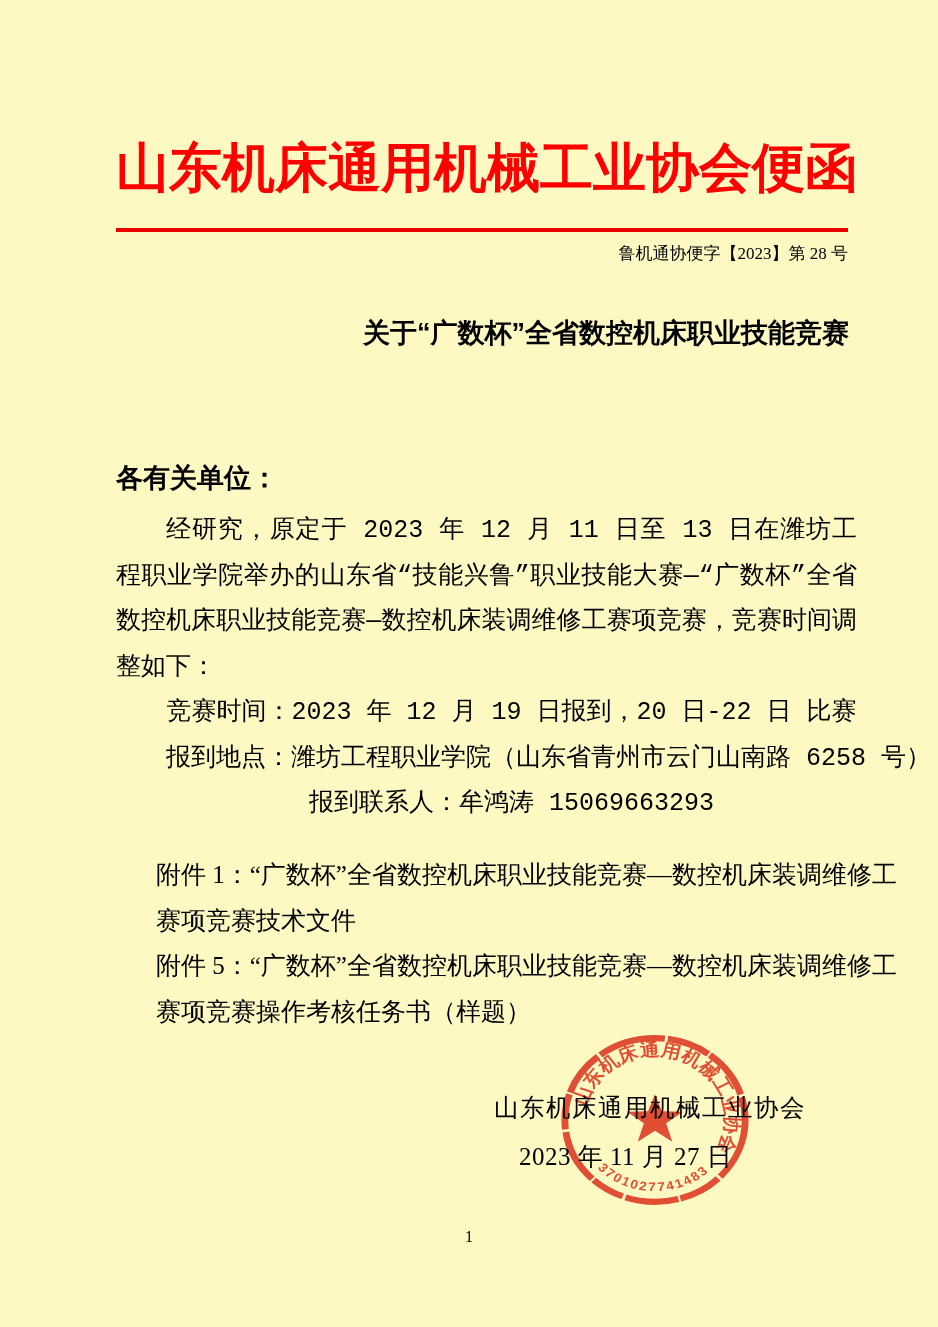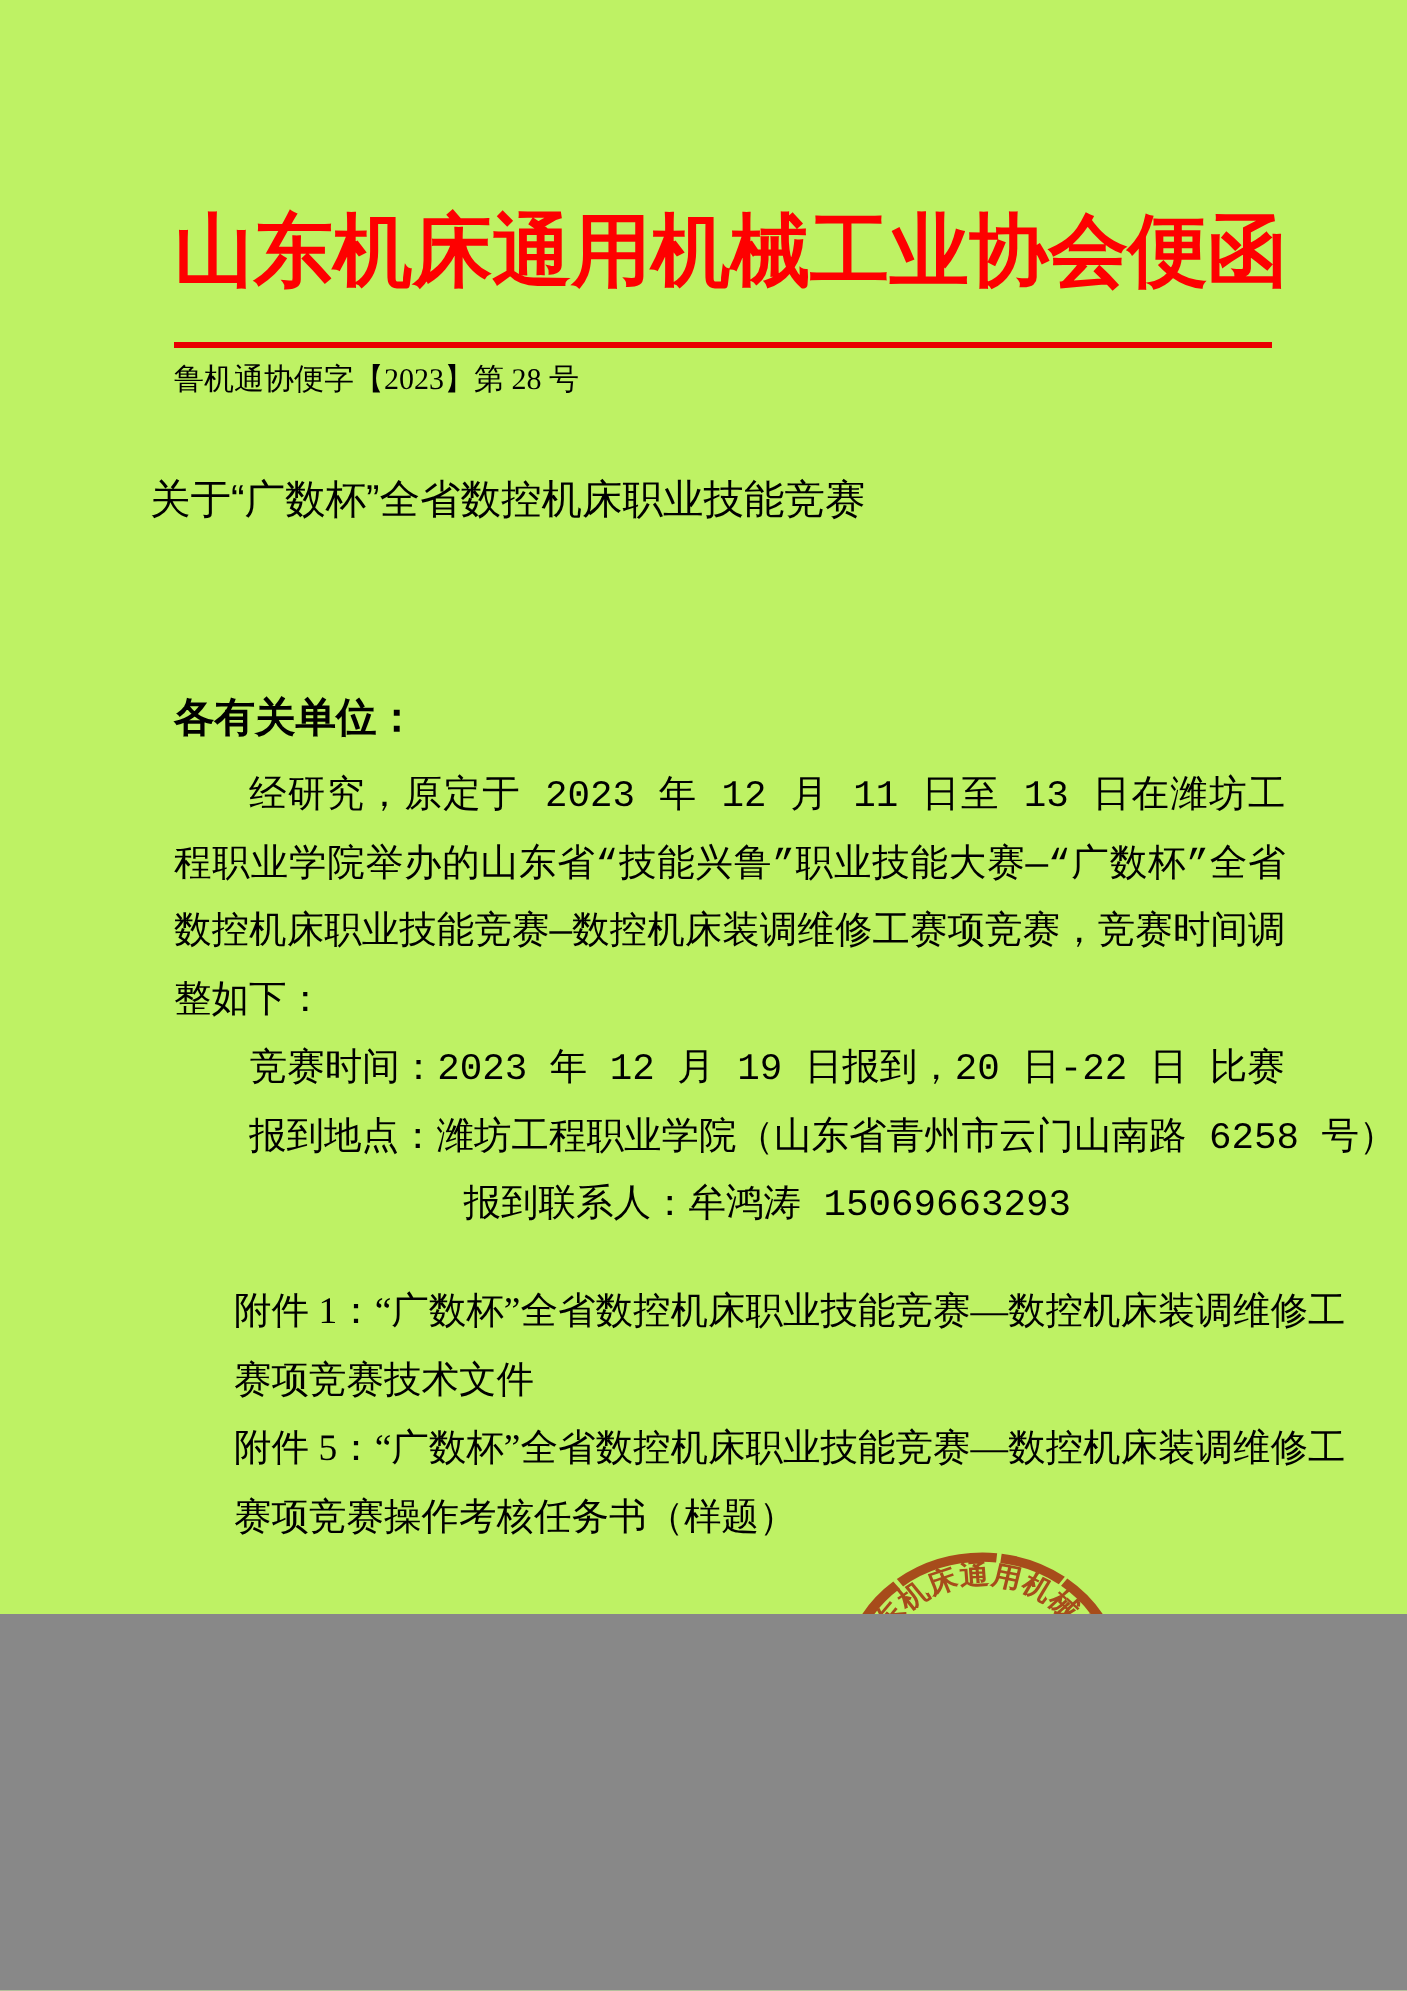--- a/index.html
+++ b/index.html
@@ -1,44 +1,44 @@
 <!DOCTYPE html>
 <html><head>
 <meta charset="utf-8">
 <style>
   html,body { margin:0; padding:0; background:#888; }
   .page {
     position:relative;
-    width:938px; height:1076px;
+    width:938px; height:1327px;
     margin:0 auto;
-    background:#bef264;
+    background:#fef9c3;
     font-family:"Liberation Serif","DejaVu Serif",serif;
     color:#000;
     overflow:hidden;
   }
   .letterhead-title {
     position:absolute; top:139px; left:116px; width:732px;
     text-align:center;
     font-size:53px; line-height:58px; font-weight:bold;
     letter-spacing:0px;
     white-space:nowrap;
   }
   .letterhead-rule {
     position:absolute; top:228px; left:116px; width:732px; height:4px;
   }
   .doc-number {
     position:absolute; top:237px; left:116px; width:732px;
-    text-align:left;
-    font-size:20px; line-height:33px;
+    text-align:right;
+    font-size:17px; line-height:33px;
   }
   .notice-title {
-    position:absolute; left:100px; width:732px;
-    text-align:left;
+    position:absolute; left:117px; width:732px;
+    text-align:right;
     font-family:"Liberation Sans","DejaVu Sans",sans-serif;
-    font-weight:normal; font-size:27px; line-height:33px;
+    font-weight:bold; font-size:27px; line-height:33px;
     white-space:nowrap;
   }
   .notice-title.l1 { top:317px; }
   .notice-title.l2 { top:374px; }
   .salutation {
     position:absolute; top:462px; left:116px;
     font-size:27px; line-height:33px; font-weight:bold;
   }
   .body-block {
     position:absolute; top:508px; left:116px; width:741px;

